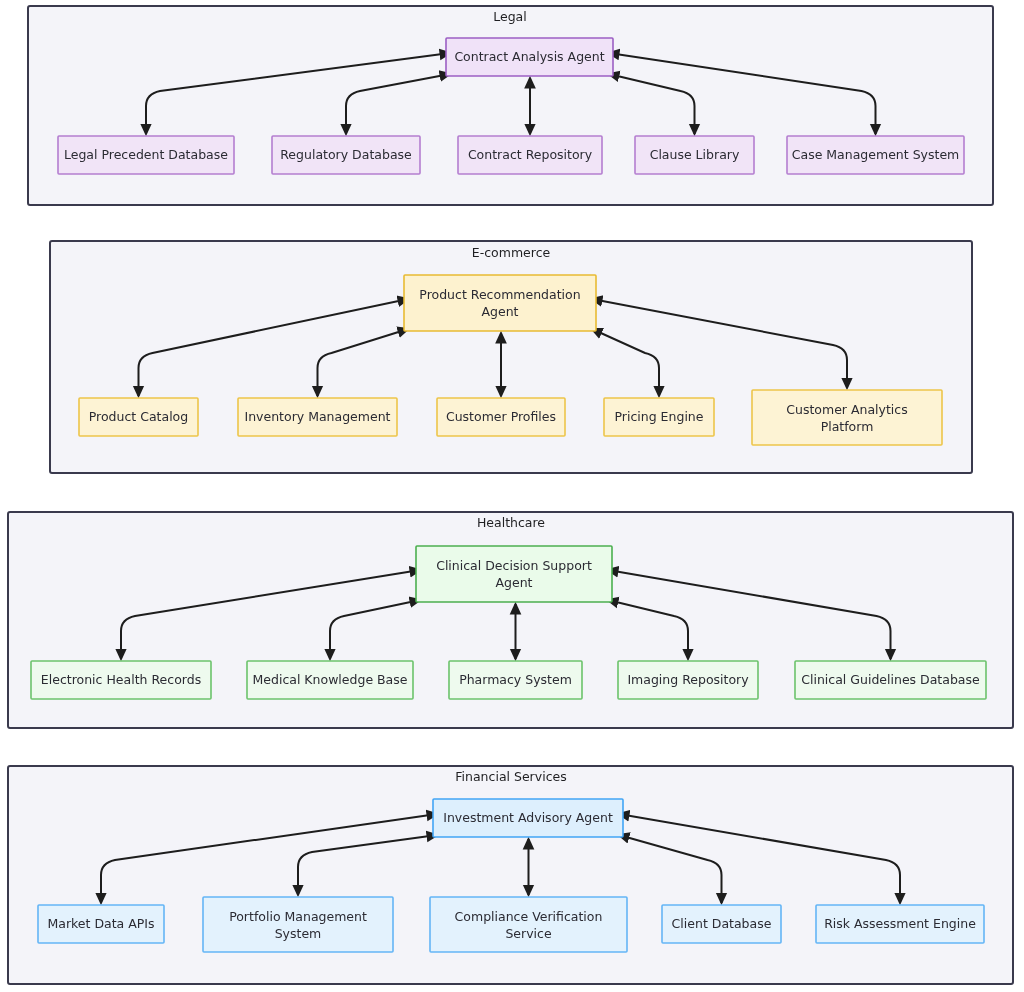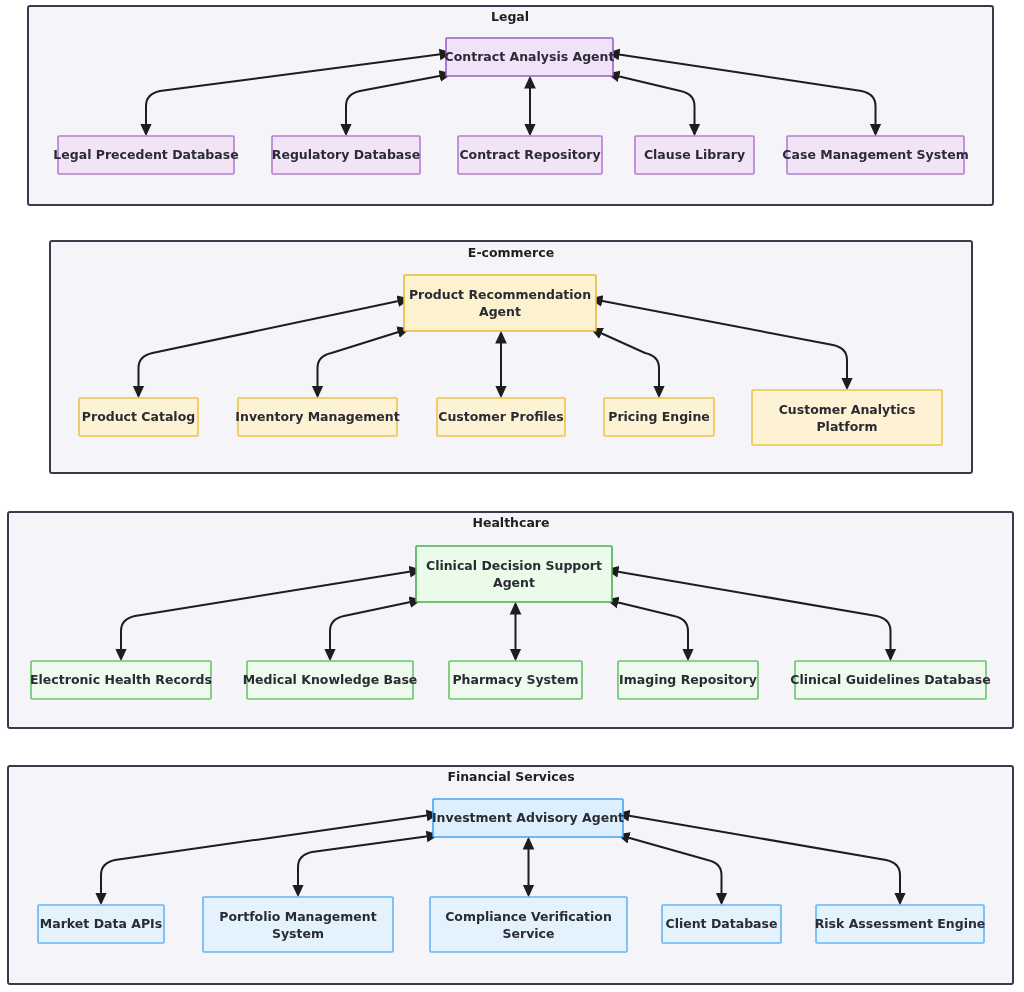--- a/index.html
+++ b/index.html
@@ -12,21 +12,20 @@
     height: 992px;
     font-family: "DejaVu Sans", sans-serif;
     position: relative;
     overflow: hidden;
   }
   #diagram-root {
     position: absolute;
     left: 0; top: 0;
     width: 988px;
     height: 992px;
-    font-weight: bold;
   }
   svg.diagram-svg {
     position: absolute;
     left: 0; top: 0;
     width: 1024px;
     height: 992px;
   }
   .subgraph-frame {
     fill: #f4f4f9;
     stroke: #3a3a4d;

